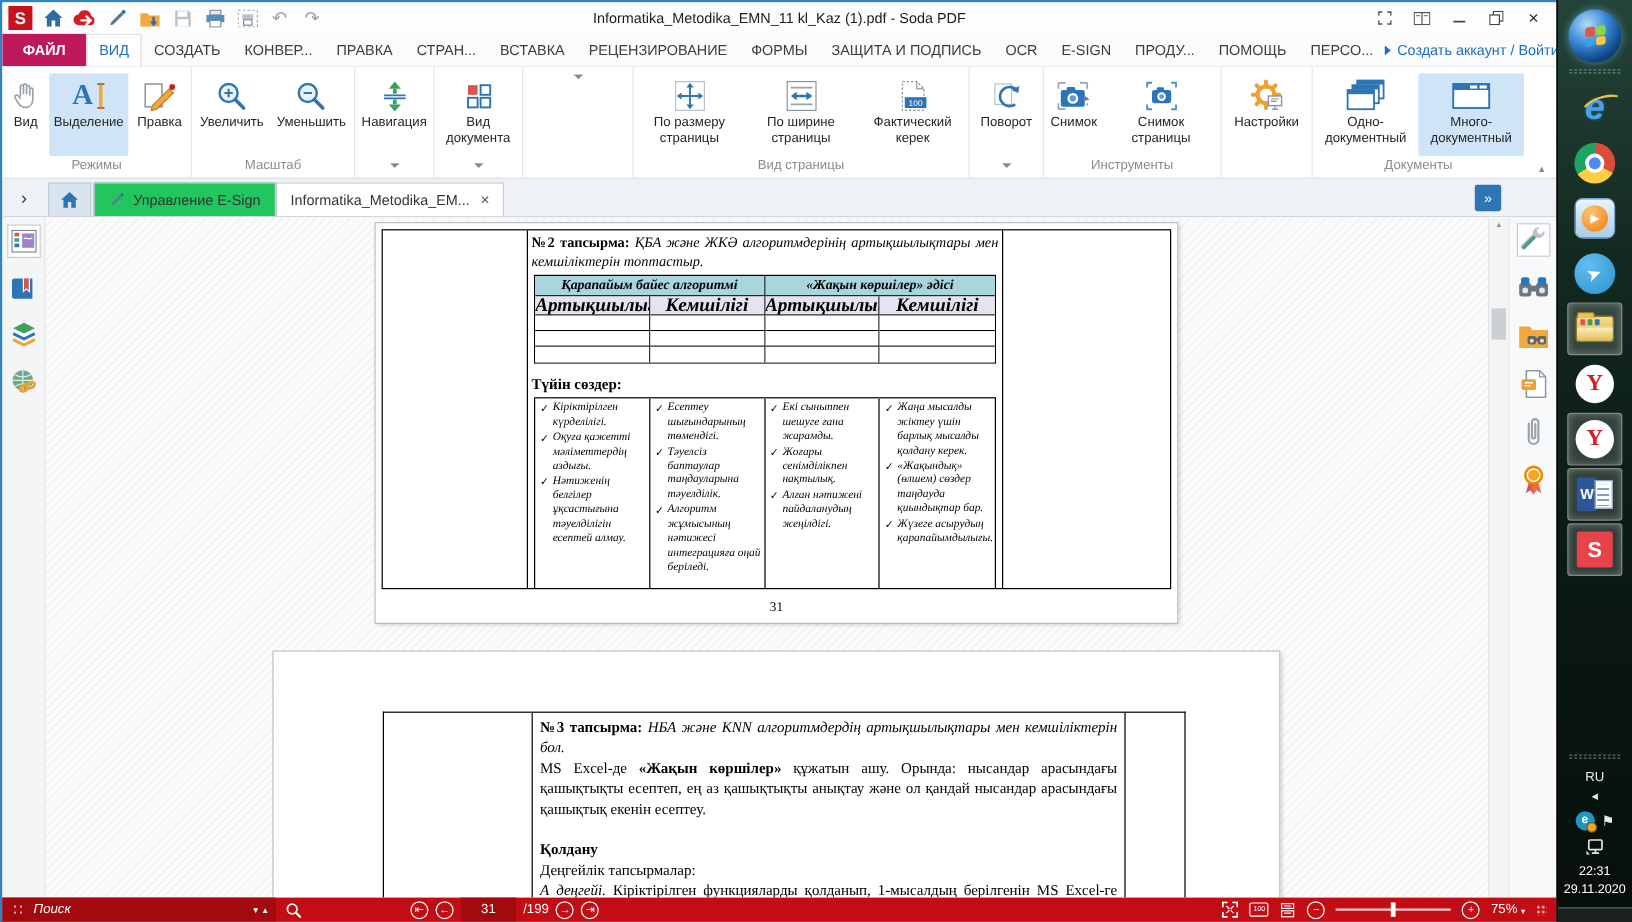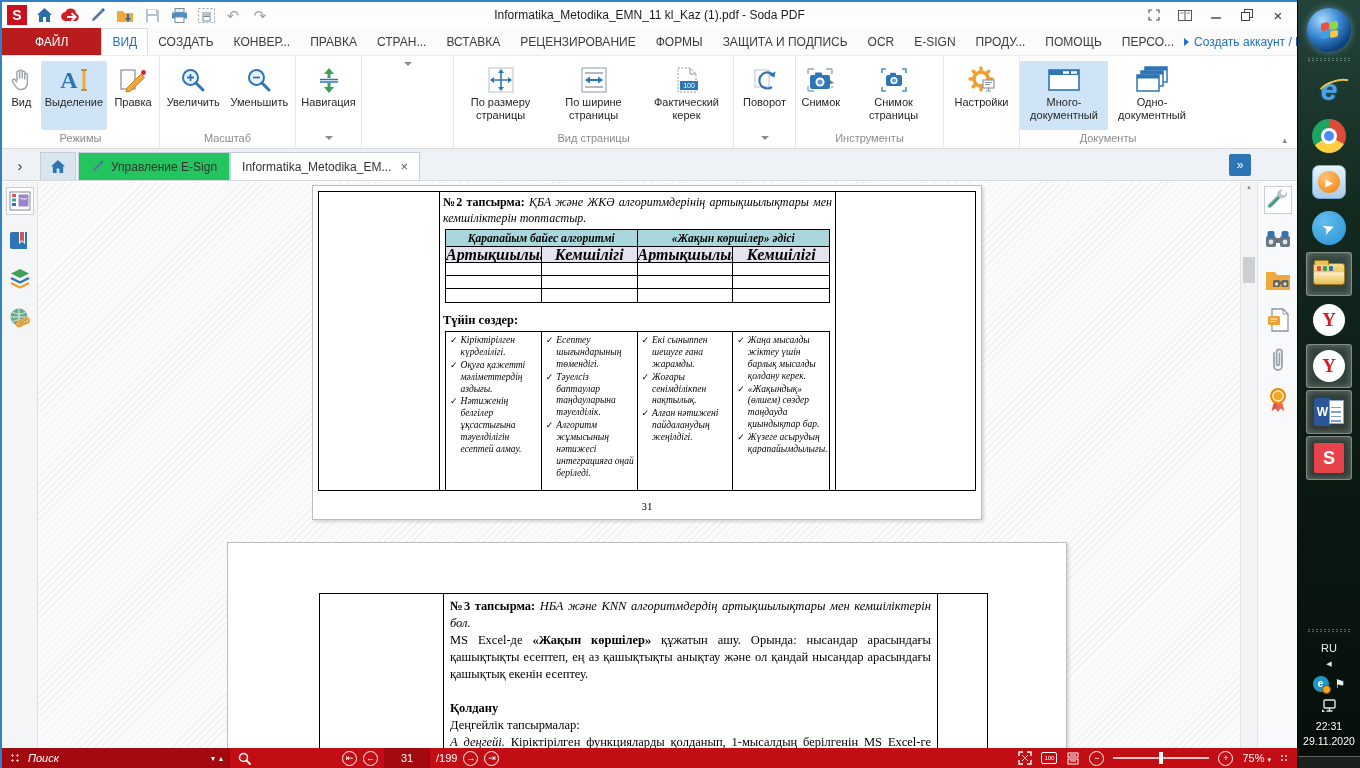--- a/index.html
+++ b/index.html
@@ -14,21 +14,21 @@
 .qa .ic{width:20px;height:20px;display:flex;align-items:center;justify-content:center}
 .sodalogo{width:20px;height:20px;background:#c8111c;color:#fff;font-weight:bold;font-size:14px;display:flex;align-items:center;justify-content:center}
 .glyphbtn{font-size:15px;color:#9aa0a6;line-height:1}
 .wtitle{position:absolute;left:0;right:0;text-align:center;font-size:12px;color:#1c1c1c}
 .wincontrols{margin-left:auto;display:flex;gap:17px;padding-right:12px;align-items:center;z-index:2}
 .wc{display:flex;align-items:center;justify-content:center;width:14px;height:14px;color:#444}
 .wc.close{font-size:15px;color:#333}
 
 .menubar{height:28px;display:flex;align-items:stretch;background:#fbfbfb;border-bottom:1px solid #ececec}
 .mtab{padding:0 10px;font-size:12px;color:#3c3c3c;display:flex;align-items:center;white-space:nowrap}
-.mtab.file{background:#b91c1c;color:#fff;padding:0 33px;font-weight:normal}
+.mtab.file{background:#be185d;color:#fff;padding:0 17px;font-weight:bold}
 .mtab.active{background:#fff;color:#1f6fc0;border:1px solid #dcdcdc;border-bottom:none}
 .account{margin-left:auto;color:#1f6fc0;font-size:12px;display:flex;align-items:center;gap:5px;padding-right:14px;white-space:nowrap}
 .account .tri-r{width:0;height:0;border-top:4px solid transparent;border-bottom:4px solid transparent;border-left:5px solid #1f6fc0}
 
 .ribbon{height:93px;display:flex;background:#fff;border-bottom:1px solid #d9d9d9;position:relative}
 .rgroup{display:flex;flex-direction:column;border-right:1px solid #e6e6e6;flex:none}
 .rbtns{flex:1;display:flex;align-items:stretch;justify-content:space-evenly;padding-top:5px}
 .rbtn{display:flex;flex-direction:column;align-items:center;padding:2px 4px 0;border-radius:2px}
 .rbtn .ricon{height:33px;display:flex;align-items:center;justify-content:center}
 .rlab{font-size:11px;color:#262626;text-align:center;line-height:1.18;max-width:88px;overflow-wrap:break-word}
@@ -326,20 +326,38 @@
               </svg>
             </div>
           <div class="rlab">Навигация</div>
         </div>
       </div>
       <div class="rfoot">
           <div class="tri-d"></div>
         </div>
     </div>
 
+    <div class="rgroup" style="width:74px">
+      <div class="rbtns">
+        <div class="rbtn">
+          <div class="ricon">
+              <svg width="24" height="24" viewBox="0 0 24 24">
+                <rect x="3" y="3" width="8" height="8" fill="#d9534f"></rect>
+                <rect x="13.5" y="3" width="8" height="8" fill="none" stroke="#2e75b6" stroke-width="1.6"></rect>
+                <rect x="3" y="13.5" width="8" height="8" fill="none" stroke="#2e75b6" stroke-width="1.6"></rect>
+                <rect x="13.5" y="13.5" width="8" height="8" fill="none" stroke="#2e75b6" stroke-width="1.6"></rect>
+              </svg>
+            </div>
+          <div class="rlab">Вид документа</div>
+        </div>
+      </div>
+      <div class="rfoot">
+          <div class="tri-d"></div>
+        </div>
+    </div>
 
     <div class="rgroup" style="width:92px">
       <div class="rfoot">
           <div class="tri-d"></div>
         </div>
     </div>
 
     <div class="rgroup" style="width:280px">
       <div class="rbtns">
         <div class="rbtn">
@@ -442,43 +460,43 @@
               </svg>
             </div>
           <div class="rlab">Настройки</div>
         </div>
       </div>
       <div class="rfoot"></div>
     </div>
 
     <div class="rgroup" style="width:176px;border-right:none">
       <div class="rbtns">
-        <div class="rbtn sel">
-          <div class="ricon">
-              <svg width="34" height="26" viewBox="0 0 34 26">
-                <rect x="2" y="3" width="30" height="20" fill="#fff" stroke="#2e75b6" stroke-width="1.6"></rect>
-                <rect x="2" y="3" width="30" height="5" fill="#2e75b6"></rect>
-                <rect x="16" y="4.2" width="6" height="2.6" fill="#fff"></rect>
-                <rect x="24" y="4.2" width="6" height="2.6" fill="#fff"></rect>
-              </svg>
-            </div>
-          <div class="rlab">Много-документный</div>
-        </div>
         <div class="rbtn">
           <div class="ricon">
               <svg width="34" height="27" viewBox="0 0 34 27">
                 <rect x="10" y="1" width="22" height="15" fill="#fff" stroke="#2e75b6" stroke-width="1.5"></rect>
                 <rect x="10" y="1" width="22" height="3.5" fill="#2e75b6"></rect>
                 <rect x="6" y="5" width="22" height="15" fill="#fff" stroke="#2e75b6" stroke-width="1.5"></rect>
                 <rect x="6" y="5" width="22" height="3.5" fill="#2e75b6"></rect>
                 <rect x="2" y="9" width="22" height="16" fill="#fff" stroke="#2e75b6" stroke-width="1.5"></rect>
                 <rect x="2" y="9" width="22" height="3.5" fill="#2e75b6"></rect>
               </svg>
             </div>
           <div class="rlab">Одно-документный</div>
+        </div>
+        <div class="rbtn sel">
+          <div class="ricon">
+              <svg width="34" height="26" viewBox="0 0 34 26">
+                <rect x="2" y="3" width="30" height="20" fill="#fff" stroke="#2e75b6" stroke-width="1.6"></rect>
+                <rect x="2" y="3" width="30" height="5" fill="#2e75b6"></rect>
+                <rect x="16" y="4.2" width="6" height="2.6" fill="#fff"></rect>
+                <rect x="24" y="4.2" width="6" height="2.6" fill="#fff"></rect>
+              </svg>
+            </div>
+          <div class="rlab">Много-документный</div>
         </div>
       </div>
       <div class="rfoot">Документы</div>
     </div>
     <div class="ribbon-collapse">▴</div>
   </div>
 
   <div class="tabstrip">
     <div class="panel-toggle">›</div>
     <div class="dtab home">

